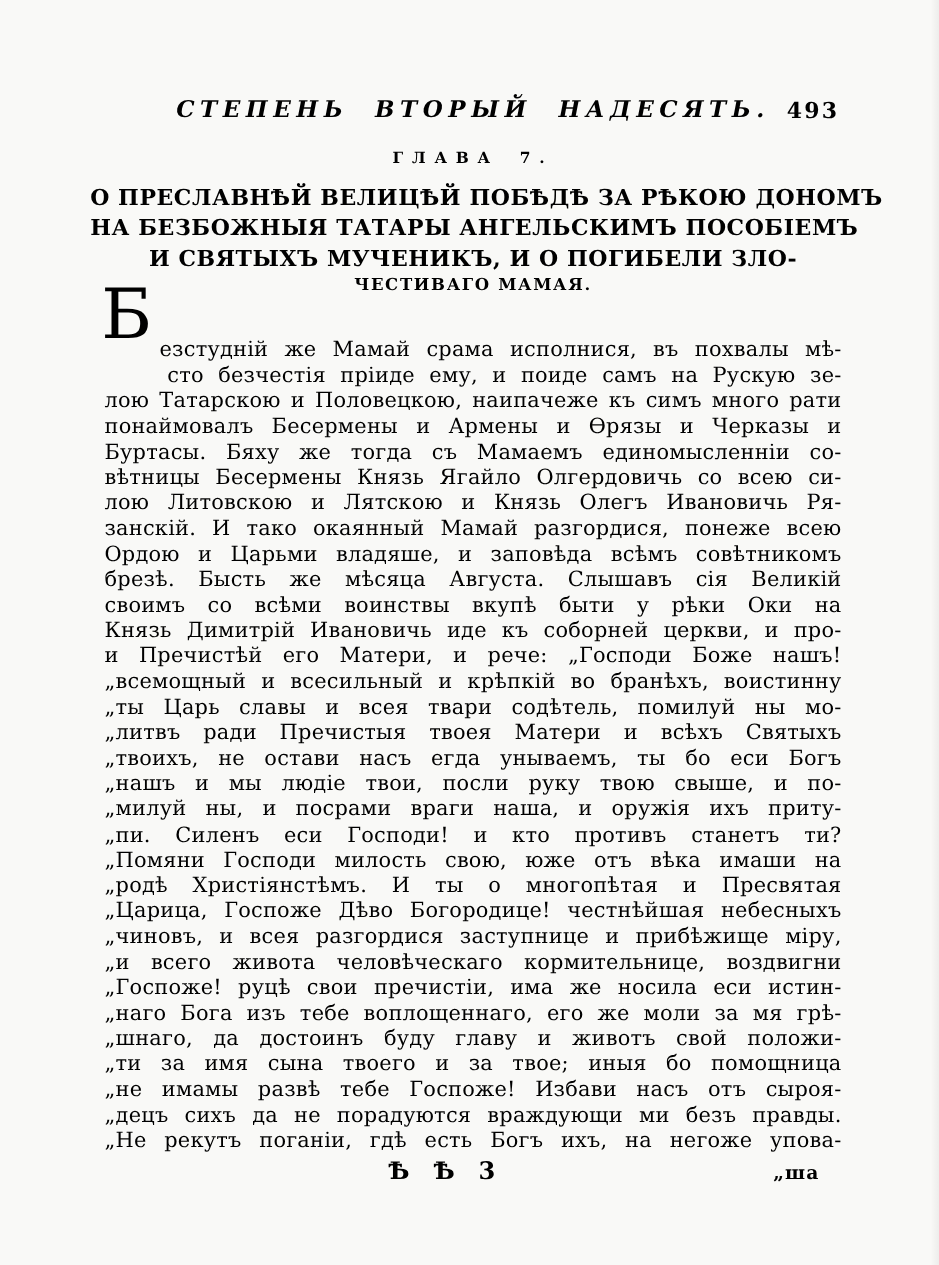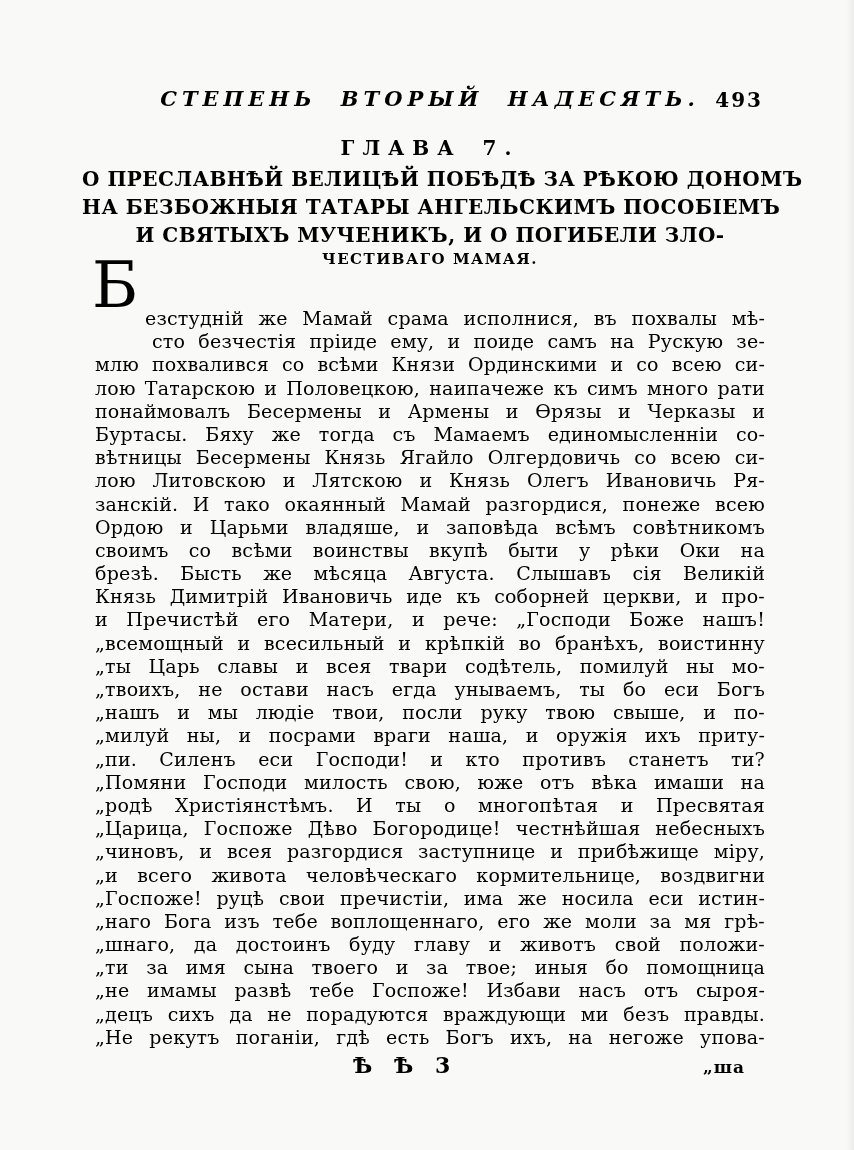--- a/index.html
+++ b/index.html
@@ -54,21 +54,21 @@
   }
 
   
   .chapter-head {
     position: absolute;
     top: 136px;
     left: 95px;
     width: 670px;
     text-align: center;
     font-weight: bold;
-    font-size: 20px;
+    font-size: 14px;
     letter-spacing: 8px;
     word-spacing: 6px;
   }
   .title-block {
     position: absolute;
     top: 165px;
     left: 82px;
     width: 696px;
     text-align: center;
     font-weight: bold;
@@ -152,34 +152,34 @@
       <div class="title-line title-line-1">О ПРЕСЛАВНѢЙ ВЕЛИЦѢЙ ПОБѢДѢ ЗА РѢКОЮ ДОНОМЪ</div>
       <div class="title-line title-line-2">НА БЕЗБОЖНЫЯ ТАТАРЫ АНГЕЛЬСКИМЪ ПОСОБІЕМЪ</div>
       <div class="title-line title-line-3">И СВЯТЫХЪ МУЧЕНИКЪ, И О ПОГИБЕЛИ ЗЛО-</div>
       <div class="title-line title-line-4">ЧЕСТИВАГО МАМАЯ.</div>
     </div>
 
   <div class="body-block">
     <span class="drop-cap">Б</span>
   <div class="body-line body-line-1">езстудній же Мамай срама исполнися, въ похвалы мѣ-</div>
       <div class="body-line body-line-2">сто безчестія пріиде ему, и поиде самъ на Рускую зе-</div>
-      <div class="body-line body-line-3">млю похвалився со всѣми Князи Ординскими и со всею си-</div>
       <div class="body-line body-line-4">лою Татарскою и Половецкою, наипачеже къ симъ много рати</div>
       <div class="body-line body-line-5">понаймовалъ Бесермены и Армены и Ѳрязы и Черказы и</div>
       <div class="body-line body-line-6">Буртасы. Бяху же тогда съ Мамаемъ единомысленніи со-</div>
       <div class="body-line body-line-7">вѣтницы Бесермены Князь Ягайло Олгердовичь со всею си-</div>
       <div class="body-line body-line-8">лою Литовскою и Лятскою и Князь Олегъ Ивановичь Ря-</div>
       <div class="body-line body-line-9">занскій. И тако окаянный Мамай разгордися, понеже всею</div>
       <div class="body-line body-line-10">Ордою и Царьми владяше, и заповѣда всѣмъ совѣтникомъ</div>
+      <div class="body-line body-line-12">брезѣ. Бысть же мѣсяца Августа. Слышавъ сія Великій</div>
       <div class="body-line body-line-11">своимъ со всѣми воинствы вкупѣ быти у рѣки Оки на</div>
-      <div class="body-line body-line-12">брезѣ. Бысть же мѣсяца Августа. Слышавъ сія Великій</div>
       <div class="body-line body-line-13">Князь Димитрій Ивановичь иде къ соборней церкви, и про-</div>
       <div class="body-line body-line-15">и Пречистѣй его Матери, и рече: „Господи Боже нашъ!</div>
       <div class="body-line body-line-16">„всемощный и всесильный и крѣпкій во бранѣхъ, воистинну</div>
       <div class="body-line body-line-17">„ты Царь славы и всея твари содѣтель, помилуй ны мо-</div>
+      <div class="body-line body-line-18">„литвъ ради Пречистыя твоея Матери и всѣхъ Святыхъ</div>
       <div class="body-line body-line-19">„твоихъ, не остави насъ егда унываемъ, ты бо еси Богъ</div>
       <div class="body-line body-line-20">„нашъ и мы людіе твои, посли руку твою свыше, и по-</div>
       <div class="body-line body-line-21">„милуй ны, и посрами враги наша, и оружія ихъ приту-</div>
       <div class="body-line body-line-22">„пи. Силенъ еси Господи! и кто противъ станетъ ти?</div>
       <div class="body-line body-line-23">„Помяни Господи милость свою, юже отъ вѣка имаши на</div>
       <div class="body-line body-line-24">„родѣ Христіянстѣмъ. И ты о многопѣтая и Пресвятая</div>
       <div class="body-line body-line-25">„Царица, Госпоже Дѣво Богородице! честнѣйшая небесныхъ</div>
       <div class="body-line body-line-26">„чиновъ, и всея разгордися заступнице и прибѣжище міру,</div>
       <div class="body-line body-line-27">„и всего живота человѣческаго кормительнице, воздвигни</div>
       <div class="body-line body-line-28">„Госпоже! руцѣ свои пречистіи, има же носила еси истин-</div>

